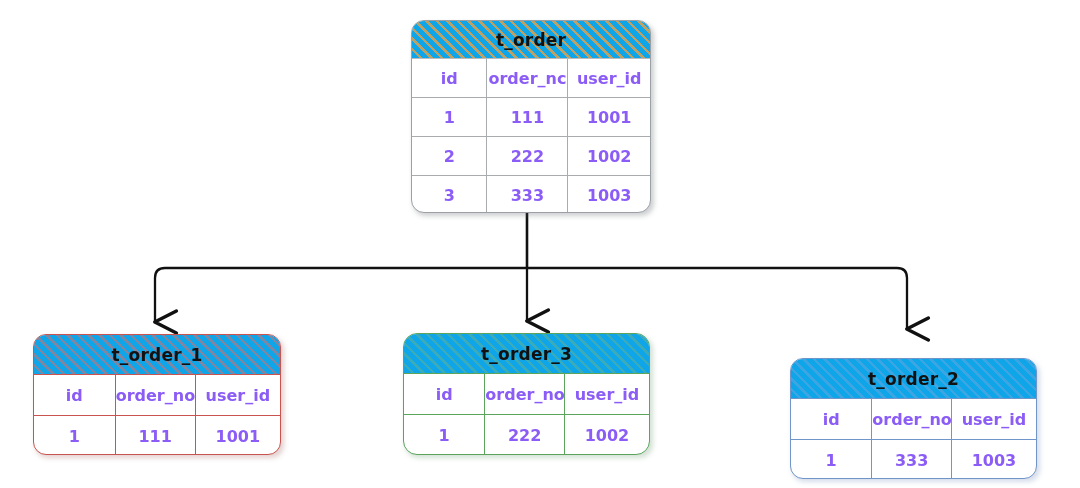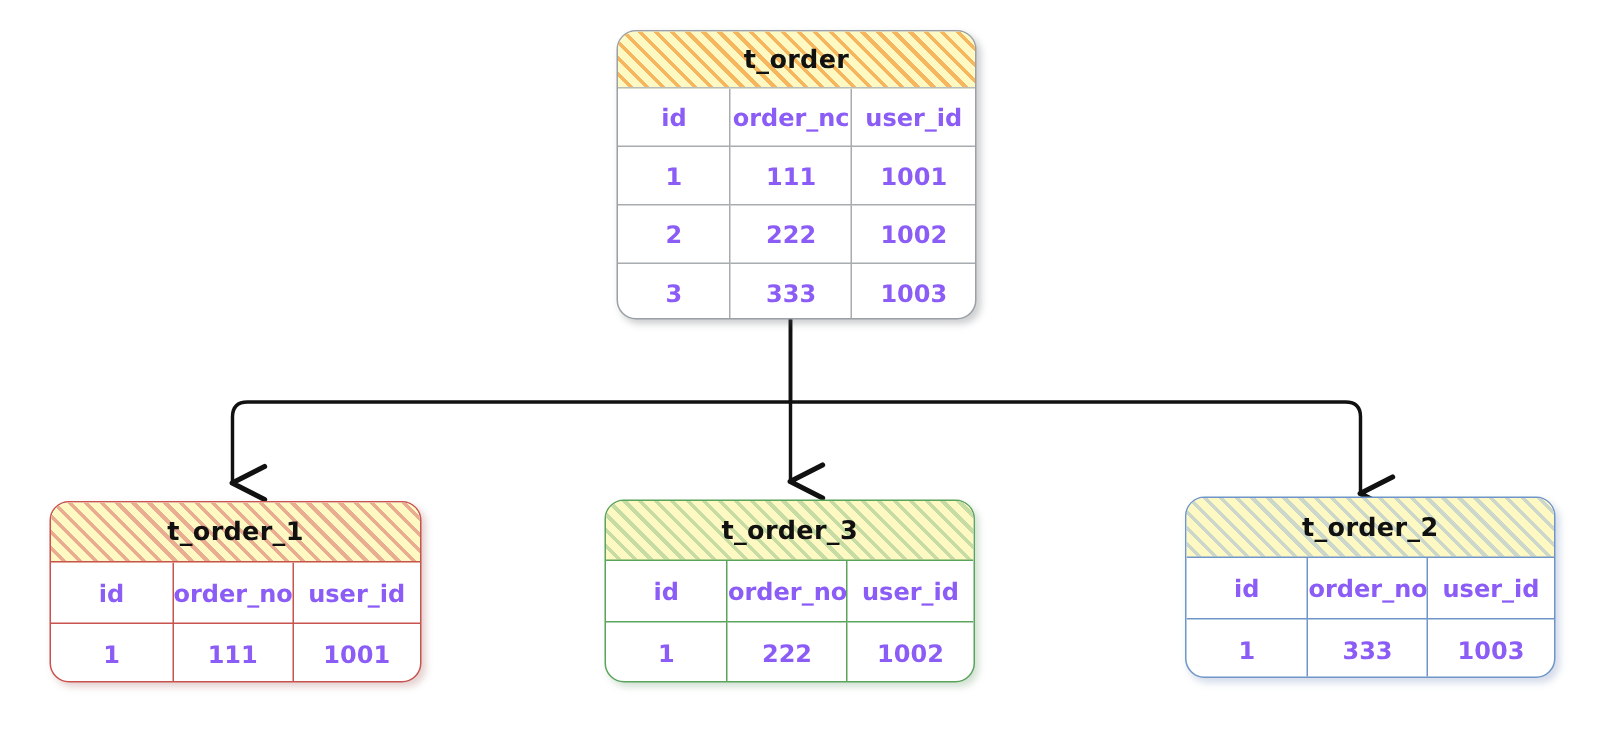--- a/index.html
+++ b/index.html
@@ -31,35 +31,35 @@
     position: absolute;
     box-sizing: border-box;
     border-radius: 13px;
     background: #ffffff;
     border: 1.6px solid #9aa0a6;
     box-shadow: 2.5px 3px 5px rgba(90, 95, 100, 0.30);
     overflow: hidden;
   }
   .table-card.root      { border-color: #9aa0a6; }
   .table-card.red       { border-color: #c8534f; border-width: 1.8px; box-shadow: 2.5px 3px 5px rgba(150, 80, 78, 0.26); }
-  .table-card.green     { border-color: #5aa45c; border-width: 1.8px; box-shadow: 2.5px 3px 5px rgba(85, 140, 88, 0.26); }
+  .table-card.green     { border-color: #5aa45c; border-width: 1.8px; box-shadow: 2.5px 3px 5px rgba(85, 140, 88, 0.26); border-radius: 14px; }
   .table-card.blue      { border-color: #6f95c9; border-width: 1.8px; box-shadow: 2.5px 3px 5px rgba(95, 125, 175, 0.26); }
 
   
   .card-header {
     position: relative;
     box-sizing: border-box;
     width: 100%;
     display: flex;
     align-items: center;
     justify-content: center;
     font-weight: bold;
     letter-spacing: 0.2px;
     color: #111111;
-    background-color: #fef9c3;
+    background-color: #0ea5e9;
   }
   .card-header::before {
     content: "";
     position: absolute;
     inset: 0;
     background-image: repeating-linear-gradient(
       45deg,
       rgba(0,0,0,0) 0px,
       rgba(0,0,0,0) 5px,
       var(--hatch) 5px,
@@ -110,21 +110,21 @@
 
   
   .shard .card-header { height: 40px; font-size: 17px; text-align: right; }
   .shard .card-grid td { height: 40px; font-size: 16px; }
   .shard col.c1 { width: 33%; }
   .shard col.c2 { width: 32.5%; }
   .shard col.c3 { width: 34.5%; }
 
   #card-t-order-1 { left: 33px;  top: 334px; width: 248px; height: 121px; }
   #card-t-order-3 { left: 403px; top: 333px; width: 247px; height: 122px; }
-  #card-t-order-2 { left: 790px; top: 331px; width: 247px; height: 121px; }
+  #card-t-order-2 { left: 790px; top: 358px; width: 247px; height: 121px; }
 </style>
 </head>
 <body>
 
 <svg id="connector-layer" viewBox="0 0 1080 488" xmlns="http://www.w3.org/2000/svg">
   <defs>
     <marker id="arrowOpen" viewBox="0 0 12 12" refX="6" refY="10.5" markerWidth="12" markerHeight="12" orient="auto-start-reverse">
       <path d="M 1.2 1.2 L 6 10.6 L 10.8 1.2" fill="none" stroke="#111111" stroke-width="1.5" stroke-linecap="round" stroke-linejoin="round"></path>
     </marker>
   </defs>

